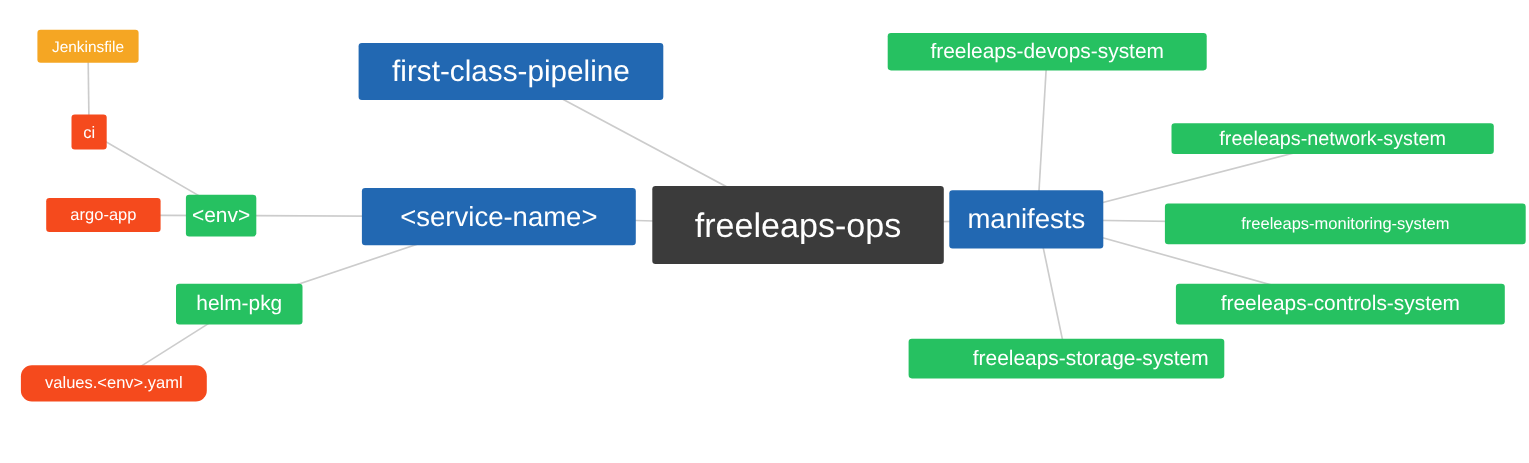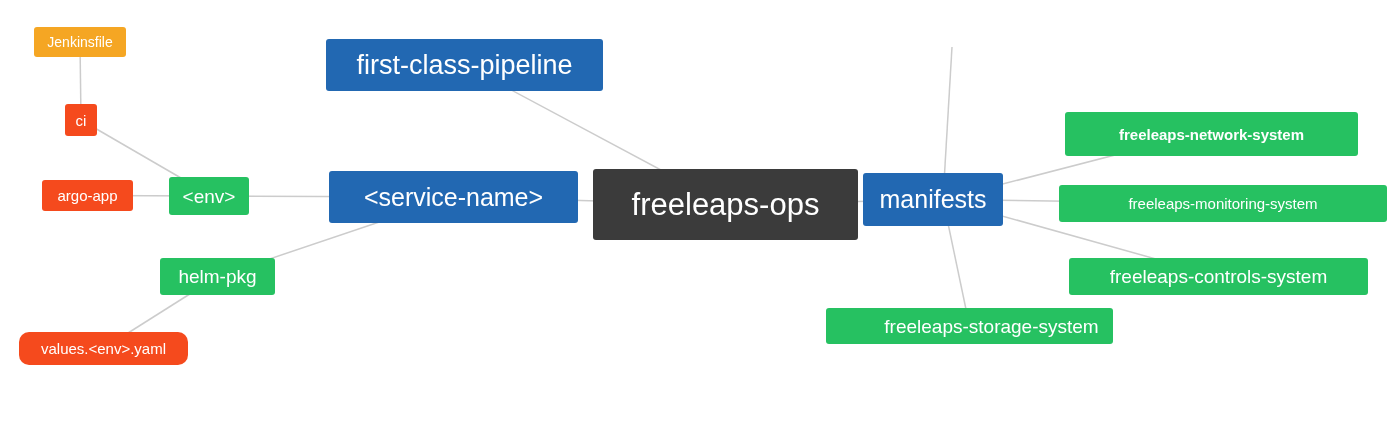--- a/index.html
+++ b/index.html
@@ -55,25 +55,26 @@
       <line x1="713.5" y1="204.5" x2="931" y2="199.5" stroke="#cccccc" stroke-width="1.5"></line>
       <line x1="931" y1="199.5" x2="940" y2="47" stroke="#cccccc" stroke-width="1.5"></line>
       <line x1="931" y1="199.5" x2="1199.5" y2="130" stroke="#cccccc" stroke-width="1.5"></line>
       <line x1="931" y1="199.5" x2="1211" y2="203.5" stroke="#cccccc" stroke-width="1.5"></line>
       <line x1="931" y1="199.5" x2="1206.5" y2="276.5" stroke="#cccccc" stroke-width="1.5"></line>
       <line x1="931" y1="199.5" x2="957.5" y2="326" stroke="#cccccc" stroke-width="1.5"></line>
     </svg>
 
 <div class="node" style="left: 22px; top: 27px; width: 92px; height: 30px; background: rgb(245, 166, 35); font-size: 14px;">Jenkinsfile</div>
     <div class="node" style="left: 53px; top: 104px; width: 32px; height: 32px; background: rgb(245, 74, 29); font-size: 15px;">ci</div>
-    <div class="node" style="left: 30px; top: 180px; width: 91px; height: 31px; background: rgb(245, 74, 29); font-size: 15px;">argo-app</div>
-    <div class="node" style="left: 157px; top: 177px; width: 80px; height: 38px; background: rgb(38, 193, 97); font-size: 19px;">&lt;env&gt;</div>
+    <div class="node" style="left: 30px; top: 180px; width: 104px; height: 31px; background: rgb(245, 74, 29); font-size: 15px;">argo-app</div>
+    <div class="node" style="left: 157px; top: 177px; width: 64px; height: 38px; background: rgb(38, 193, 97); font-size: 19px;">&lt;env&gt;</div>
     <div class="node" style="left: 314px; top: 39px; width: 277px; height: 52px; background: rgb(34, 104, 178); font-size: 27px;">first-class-pipeline</div>
     <div class="node" style="left: 317px; top: 171px; width: 249px; height: 52px; background: rgb(34, 104, 178); font-size: 25px; text-align: center;">&lt;service-name&gt;</div>
     <div class="node" style="left: 581px; top: 169px; width: 265px; height: 71px; background: rgb(59, 59, 59); font-size: 31px;">freeleaps-ops</div>
     <div class="node" style="left: 851px; top: 173px; width: 140px; height: 53px; background: rgb(34, 104, 178); font-size: 25px;">manifests</div>
     <div class="node" style="left: 148px; top: 258px; width: 115px; height: 37px; background: rgb(38, 193, 97); font-size: 19px;">helm-pkg</div>
     <div class="node" style="left: 7px; top: 332px; width: 169px; height: 33px; background: rgb(245, 74, 29); font-size: 15px; border-radius: 10px;">values.&lt;env&gt;.yaml</div>
-    <div class="node" style="left: 1053px; top: 112px; width: 293px; height: 44px; background: rgb(38, 193, 97); font-size: 15px; font-weight: bold;">freeleaps-network-system</div>
+    <div class="node" style="left: 795px; top: 30px; width: 290px; height: 34px; background: rgb(38, 193, 97); font-size: 19px;">freeleaps-devops-system</div>
+    <div class="node" style="left: 1053px; top: 112px; width: 293px; height: 28px; background: rgb(38, 193, 97); font-size: 18px;">freeleaps-network-system</div>
     <div class="node" style="left: 1047px; top: 185px; width: 328px; height: 37px; background: rgb(38, 193, 97); font-size: 15px;">freeleaps-monitoring-system</div>
     <div class="node" style="left: 1057px; top: 258px; width: 299px; height: 37px; background: rgb(38, 193, 97); font-size: 19px;">freeleaps-controls-system</div>
     <div class="node" style="left: 814px; top: 308px; width: 287px; height: 36px; background: rgb(38, 193, 97); font-size: 19px; padding-left: 44px;">freeleaps-storage-system</div>
   </div>
 
 </body></html>

